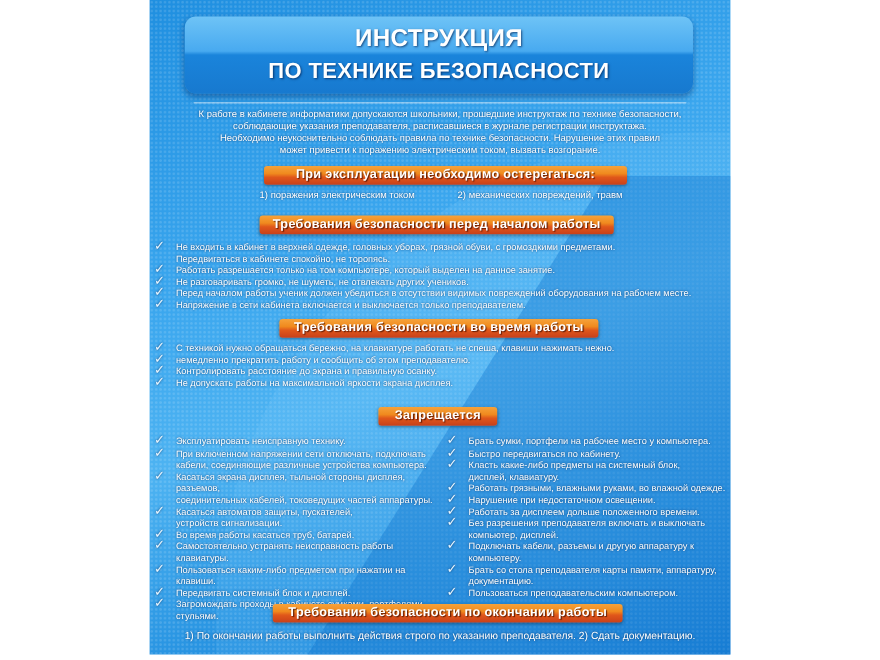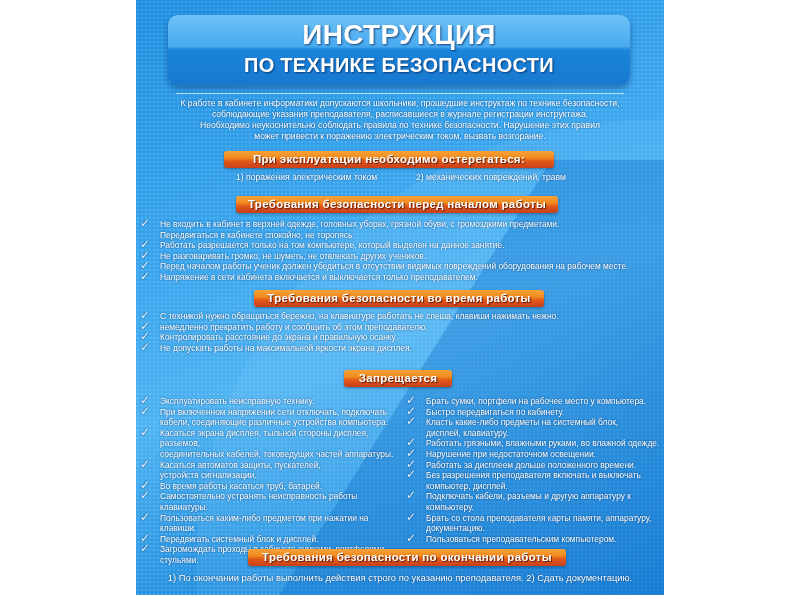--- a/index.html
+++ b/index.html
@@ -35,21 +35,21 @@
       border-radius: 10px;
       background: linear-gradient(180deg, #6ec3f6 0%, #48aaf0 45%, #1a84db 50%, #1779cf 100%);
       box-shadow: 0 3px 6px rgba(0,40,100,0.45);
       display: flex; flex-direction: column; align-items: center; justify-content: center;
     }
     .title-line {
       color: #fff; font-weight: bold; font-size: 20px; line-height: 30px;
       text-shadow: 1px 1px 2px rgba(0,30,80,0.7);
       letter-spacing: 0.3px;
     }
-    .title-line.l1 { font-size: 28px; }
+    .title-line.l1 { font-size: 22px; }
     .hl { position: absolute; left: 40px; right: 40px; top: 93px; height: 1px; background: rgba(255,255,255,0.6); }
 
     .intro {
       position: absolute; left: 10px; top: 98px; width: 508px;
       color: #fff; font-size: 8.6px; line-height: 11px; text-align: center;
       text-shadow: 0 0 2px rgba(0,40,90,0.8);
     }
 
     .bar {
       position: absolute; height: 17px; border-radius: 3px;
@@ -90,21 +90,21 @@
   </div>
   <div class="hl"></div>
 
   <div class="intro">
     <div>К работе в кабинете информатики допускаются школьники, прошедшие инструктаж по технике безопасности,</div>
     <div>соблюдающие указания преподавателя, расписавшиеся в журнале регистрации инструктажа.</div>
     <div>Необходимо неукоснительно соблюдать правила по технике безопасности. Нарушение этих правил</div>
     <div>может привести  к поражению электрическим током, вызвать возгорание.</div>
   </div>
 
-  <div class="bar" style="left:88px; top:151px; width:330px;">При эксплуатации необходимо остерегаться:</div>
+  <div class="bar" style="left:104px; top:151px; width:330px;">При эксплуатации необходимо остерегаться:</div>
   <div class="hazards">
     <span style="left:100px;">1) поражения электрическим током</span>
     <span style="left:280px;">2) механических повреждений, травм</span>
   </div>
 
   <div class="bar" style="left:100px; top:196px; width:322px;">Требования безопасности перед началом работы</div>
   <ul class="list" id="before-list" style="left:0; top:219px; width:528px;">
       <li><span class="chk">✓</span><span>Не входить в кабинет в верхней одежде, головных уборах, грязной обуви, с громоздкими предметами.</span></li>
       <li><span>Передвигаться в кабинете спокойно, не торопясь.</span></li>
       <li><span class="chk">✓</span><span>Работать разрешается только на том компьютере, который выделен на данное занятие.</span></li>

